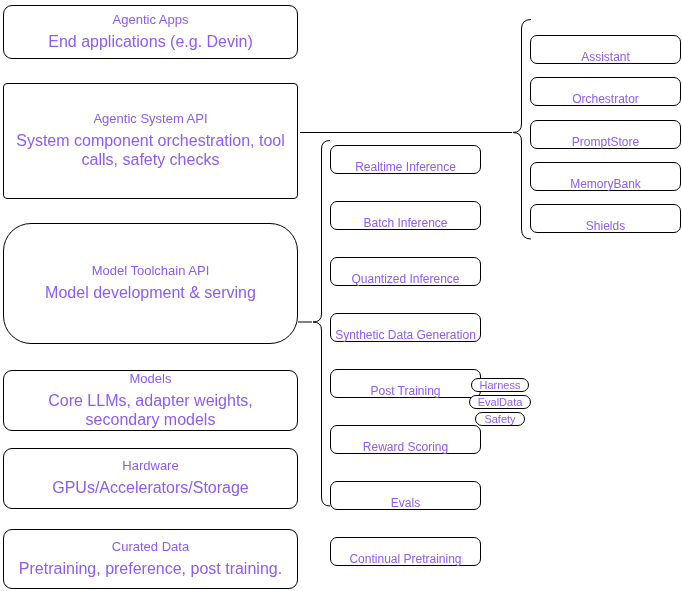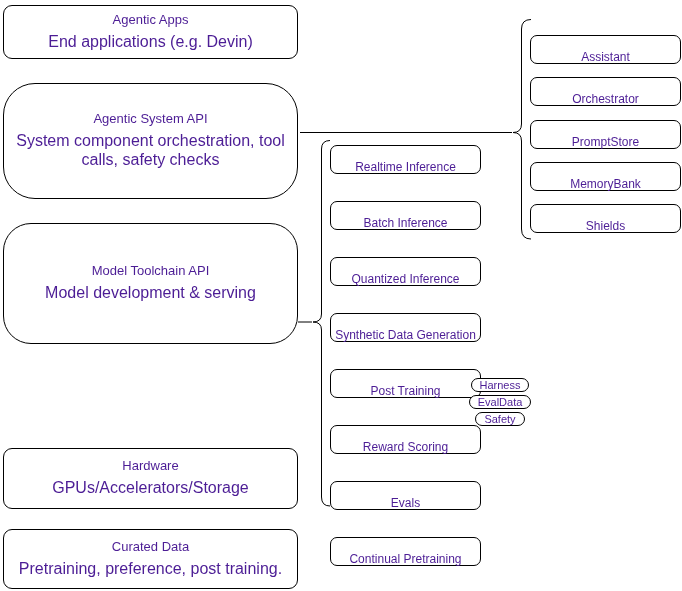--- a/index.html
+++ b/index.html
@@ -1,32 +1,32 @@
 <!DOCTYPE html>
 <html><head>
 <meta charset="utf-8">
 <style>
   html,body { margin:0; padding:0; background:#ffffff; }
   #canvas {
     position:relative; width:682px; height:591px; background:#ffffff;
-    font-family:"Liberation Sans", sans-serif; color:#4c1d95; overflow:hidden;
+    font-family:"Liberation Sans", sans-serif; color:#8b5cf6; overflow:hidden;
   }
   #connector-layer { position:absolute; left:0; top:0; z-index:1; }
 
   .layer-box {
     position:absolute; left:3px; width:295px; box-sizing:border-box;
     border:1px solid #000000; background:#ffffff;
     display:flex; flex-direction:column; justify-content:center; align-items:center;
     text-align:center; gap:4px; z-index:2; padding:0 10px;
   }
   .layer-title { font-size:13px; line-height:1.15; }
   .layer-sub   { font-size:16px; line-height:1.2; }
 
   #box-agentic-apps   { top:5px;   height:54px;  border-radius:9px;  }
-  #box-system-api     { top:83px;  height:116px; border-radius:32px; }
+  #box-system-api     { top:83px;  height:116px; border-radius:4px; }
   #box-toolchain-api  { top:223px; height:121px; border-radius:28px; }
   #box-models         { top:370px; height:61px;  border-radius:9px;  }
   #box-hardware       { top:448px; height:61px;  border-radius:9px;  }
   #box-curated-data   { top:529px; height:60px;  border-radius:9px;  }
 
   .col-list { position:absolute; display:flex; flex-direction:column; z-index:2; }
   #toolchain-col { left:330px; top:145px; width:151px; gap:27px; }
   #system-col    { left:530px; top:35px;  width:151px; gap:13.3px;  }
 
   .pill-box {
@@ -65,20 +65,24 @@
   <div class="layer-box" id="box-system-api">
     <div class="layer-title">Agentic System API</div>
     <div class="layer-sub">System component orchestration, tool calls, safety checks</div>
   </div>
 
   <div class="layer-box" id="box-toolchain-api">
     <div class="layer-title">Model Toolchain API</div>
     <div class="layer-sub">Model development &amp; serving</div>
   </div>
 
+  <div class="layer-box" id="box-models">
+    <div class="layer-title">Models</div>
+    <div class="layer-sub">Core LLMs, adapter weights, secondary models</div>
+  </div>
 
   <div class="layer-box" id="box-hardware">
     <div class="layer-title">Hardware</div>
     <div class="layer-sub">GPUs/Accelerators/Storage</div>
   </div>
 
   <div class="layer-box" id="box-curated-data">
     <div class="layer-title">Curated Data</div>
     <div class="layer-sub">Pretraining, preference, post training.</div>
   </div>

